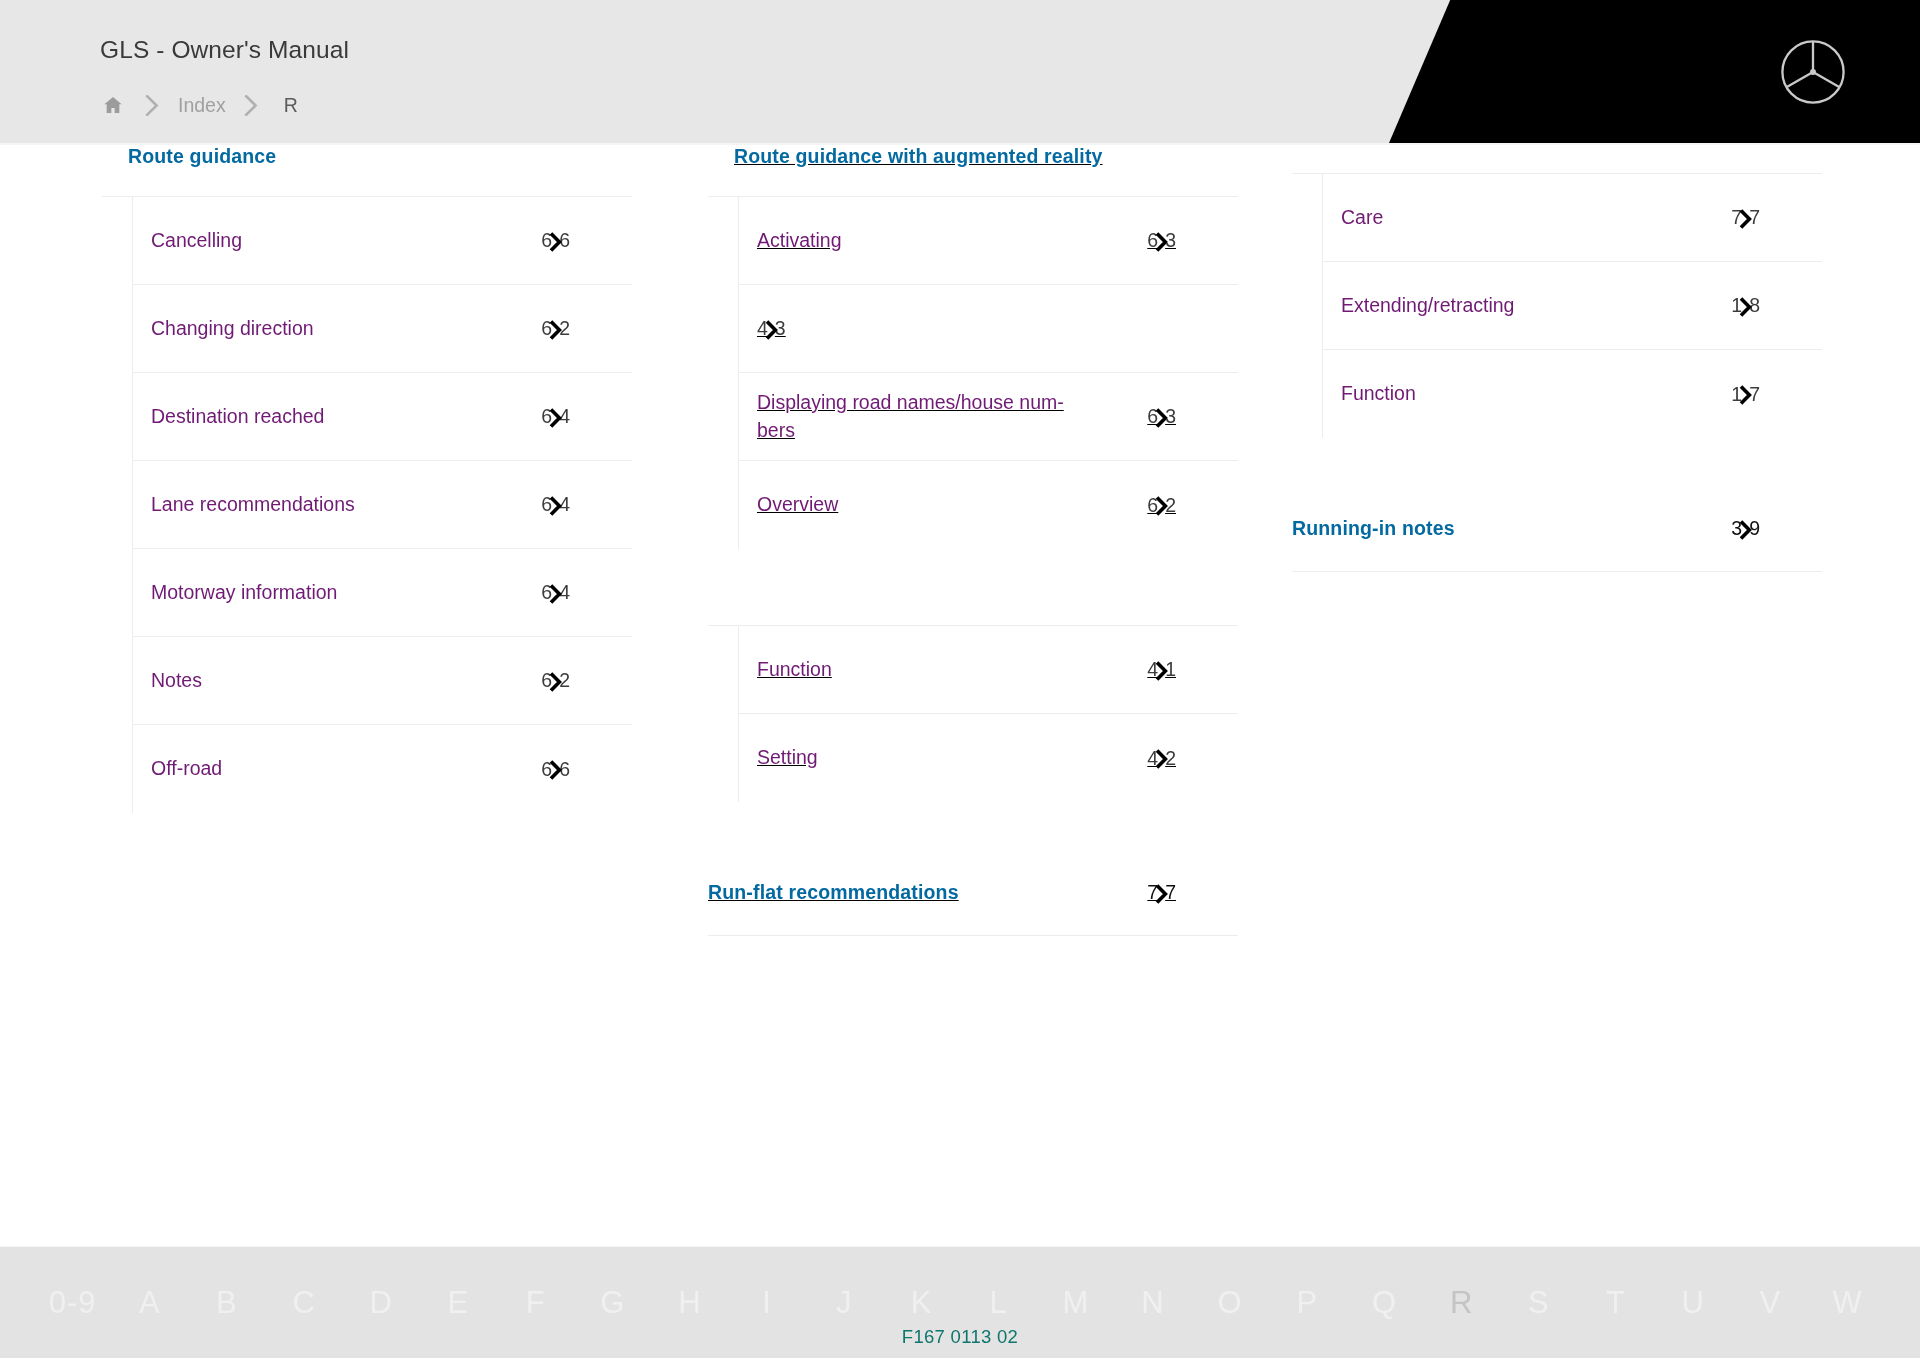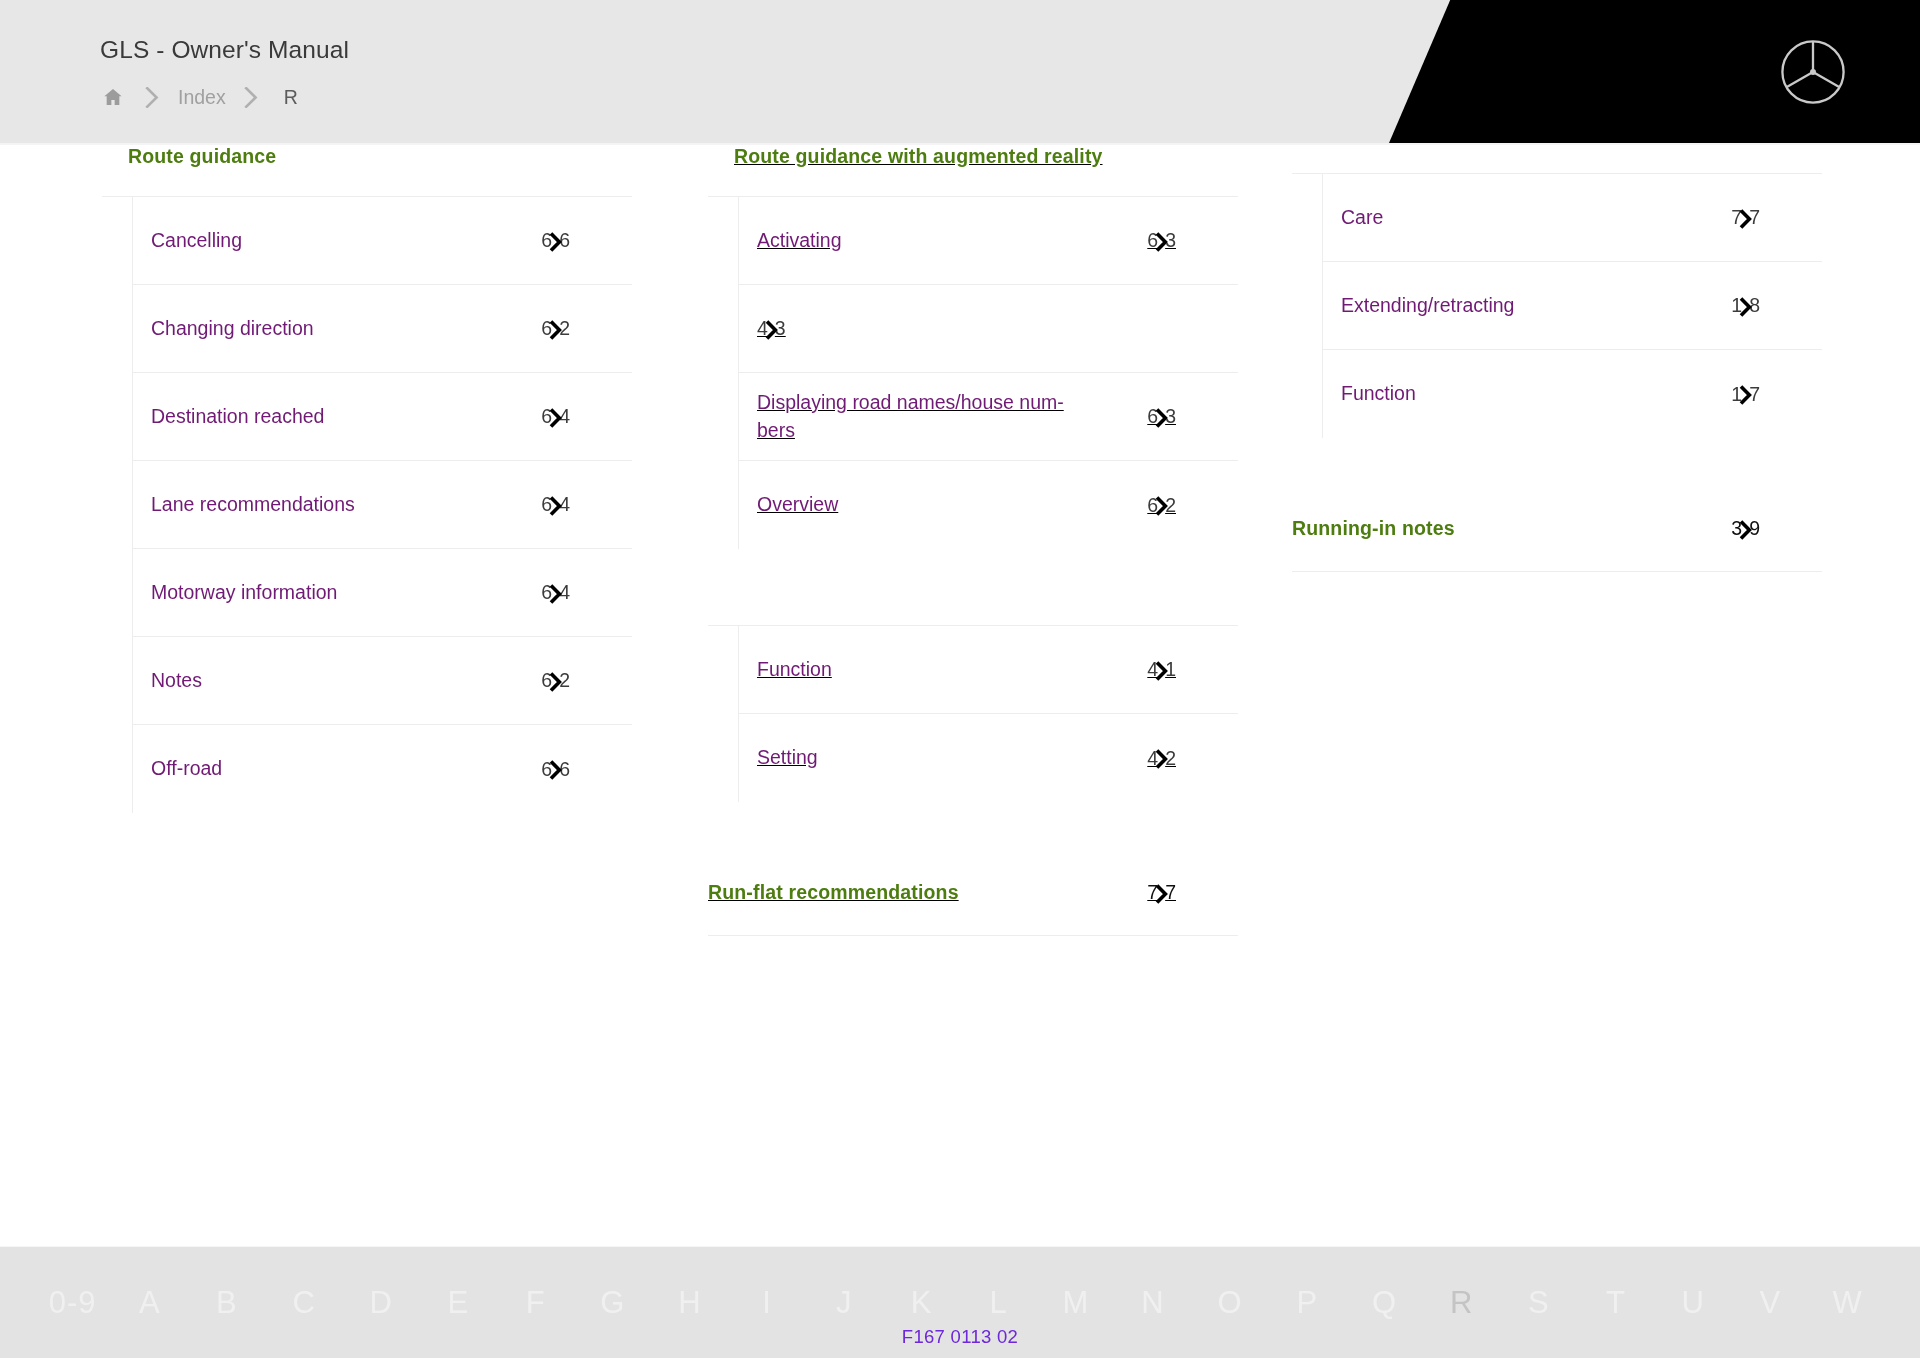--- a/index.html
+++ b/index.html
@@ -50,21 +50,21 @@
     top: 36px;
     font-size: 24.5px;
     font-weight: 400;
     color: #3a3a3a;
     letter-spacing: 0.1px;
     white-space: nowrap;
   }
   #breadcrumb {
     position: absolute;
     left: 100px;
-    top: 82px;
+    top: 90px;
     display: flex;
     align-items: center;
     gap: 0px;
     height: 30px;
   }
   .bc-home {
     display: inline-flex;
     align-items: center;
     justify-content: center;
     width: 26px;
@@ -114,21 +114,21 @@
   }
   #col-1 { left: 102px; }
   #col-2 { left: 708px; text-decoration: underline; }
   #col-3 { left: 1292px; }
 
   .group { position: relative; }
 
   .group-heading {
     font-size: 19.5px;
     font-weight: bold;
-    color: #4d7c0f;
+    color: #0369a1;
     letter-spacing: 0.15px;
     padding: 0 0 0 26px;
     white-space: nowrap;
   }
   .group-heading.indent0 { padding-left: 0px; }
 
   
   .heading-row {
     position: relative;
     display: flex;
@@ -222,21 +222,21 @@
     user-select: none;
   }
   .alpha.active { color: #c4c4c4; }
   #doc-code {
     position: absolute;
     left: 0;
     width: 1920px;
     bottom: 10px;
     text-align: center;
     font-size: 18.5px;
-    color: #6d28d9;
+    color: #0f766e;
     letter-spacing: 0.3px;
   }
 </style>
 </head>
 <body>
 
 <div id="page">
 
   <div id="header">
 

